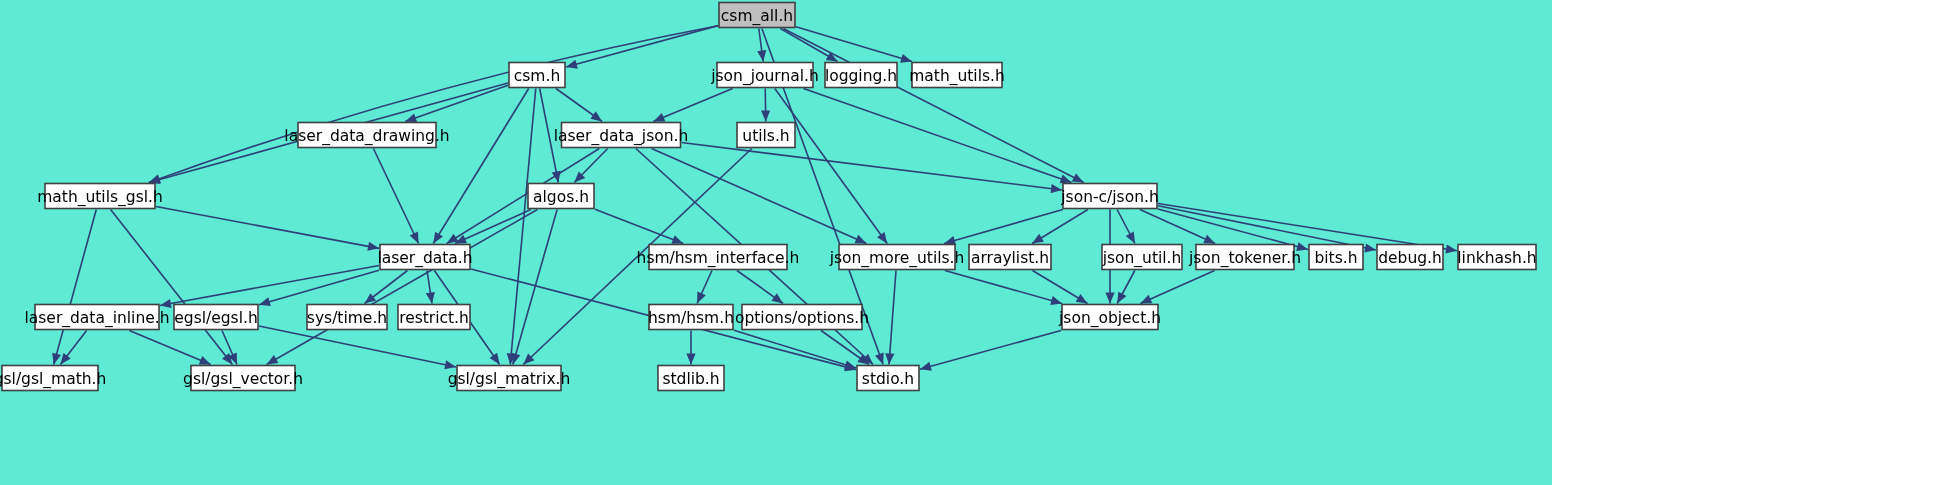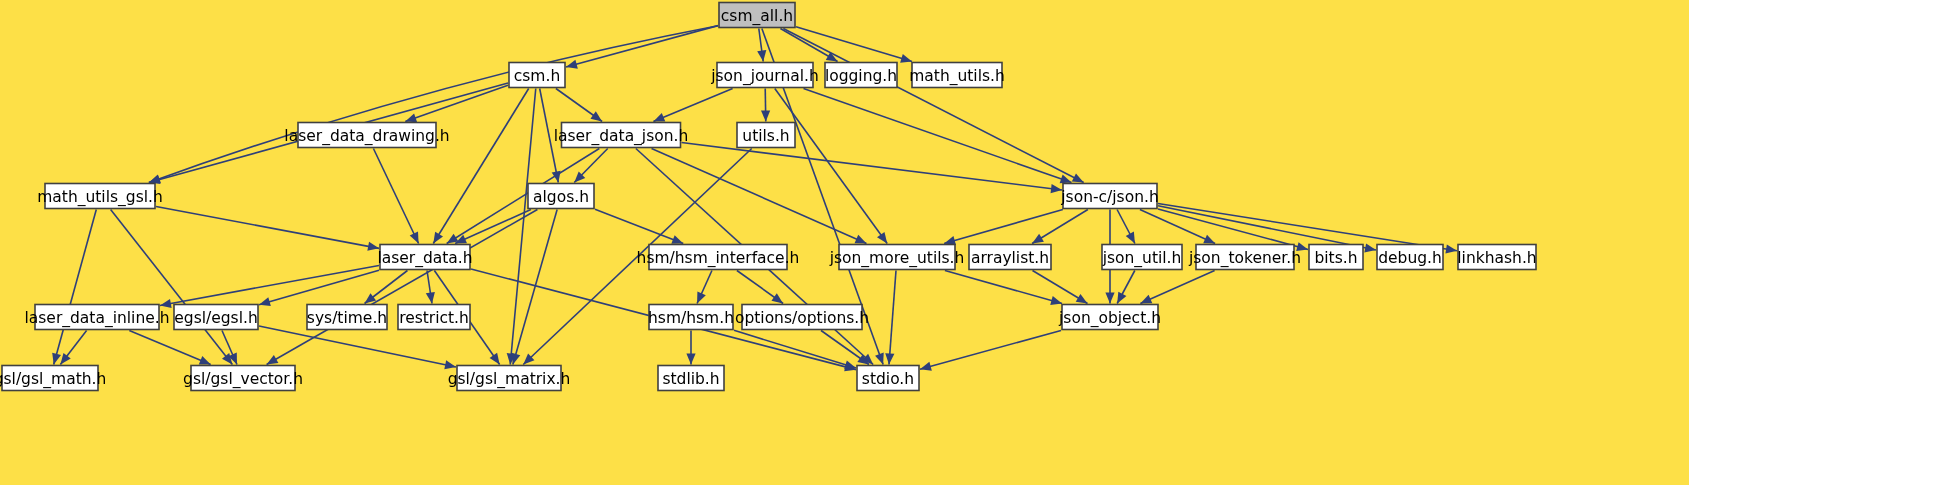--- a/index.html
+++ b/index.html
@@ -1,17 +1,17 @@
 <!DOCTYPE html>
 <html><head>
 <meta charset="utf-8">
 <style>
   html,body{margin:0;padding:0;background:#ffffff;}
   body{font-family:"DejaVu Sans","Liberation Sans",sans-serif;}
-  #graph-root{position:relative;width:1689px;height:485px;background:#fde047;overflow:hidden;}
+  #graph-root{position:relative;width:1552px;height:485px;background:#5eead4;overflow:hidden;}
   svg.graph{position:absolute;left:0;top:0;width:1933px;height:485px;display:block;}
   .edge{fill:none;stroke:#2e3f79;stroke-width:1.6;}
   .arrowhead{fill:#2e3f79;stroke:none;}
   .node-box{fill:#ffffff;stroke:#404040;stroke-width:1.6;}
   .node-box.root{fill:#bfbfbf;stroke:#404040;stroke-width:1.6;}
   .node-label{font-family:"DejaVu Sans","Liberation Sans",sans-serif;font-size:15.5px;fill:#000000;text-anchor:middle;dominant-baseline:middle;}
 </style>
 </head>
 <body>
 

